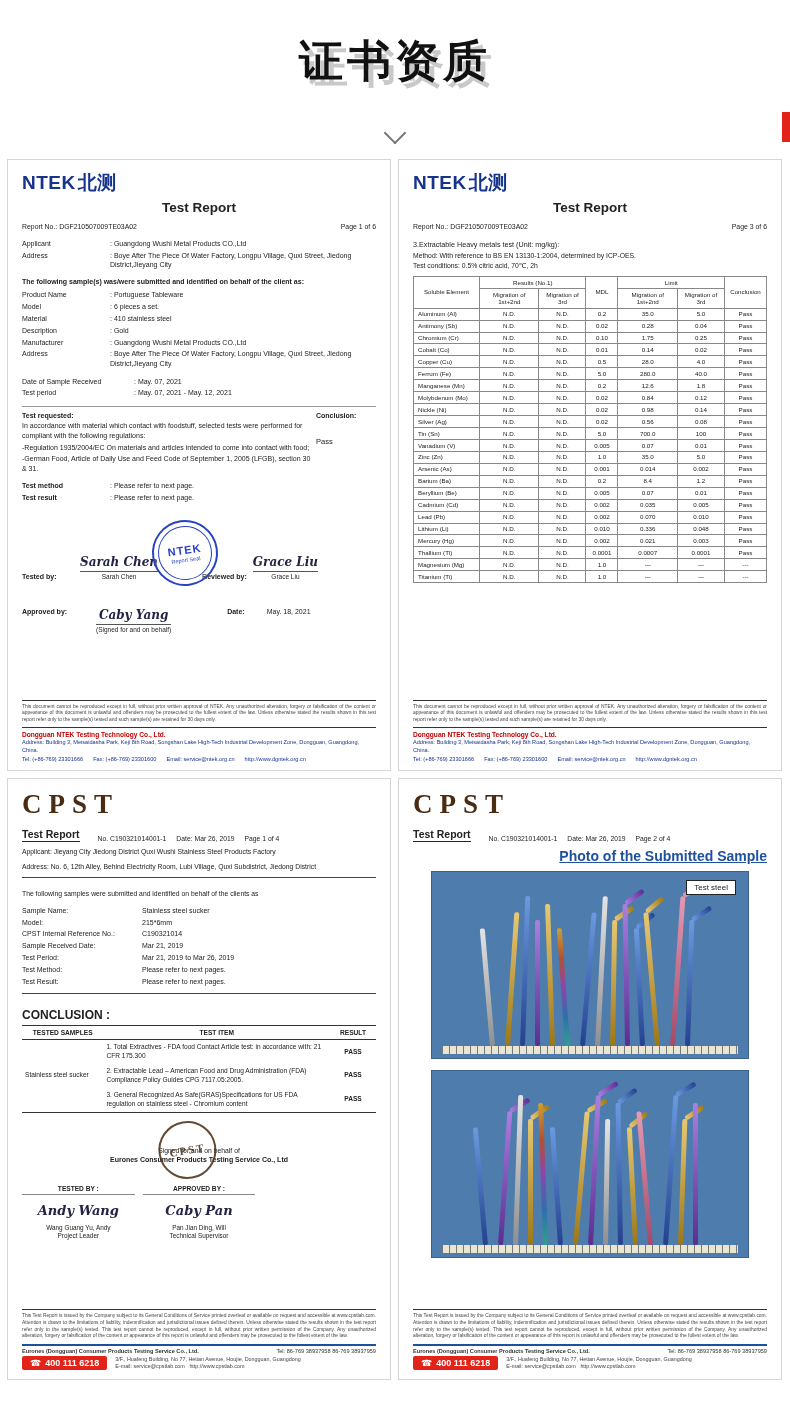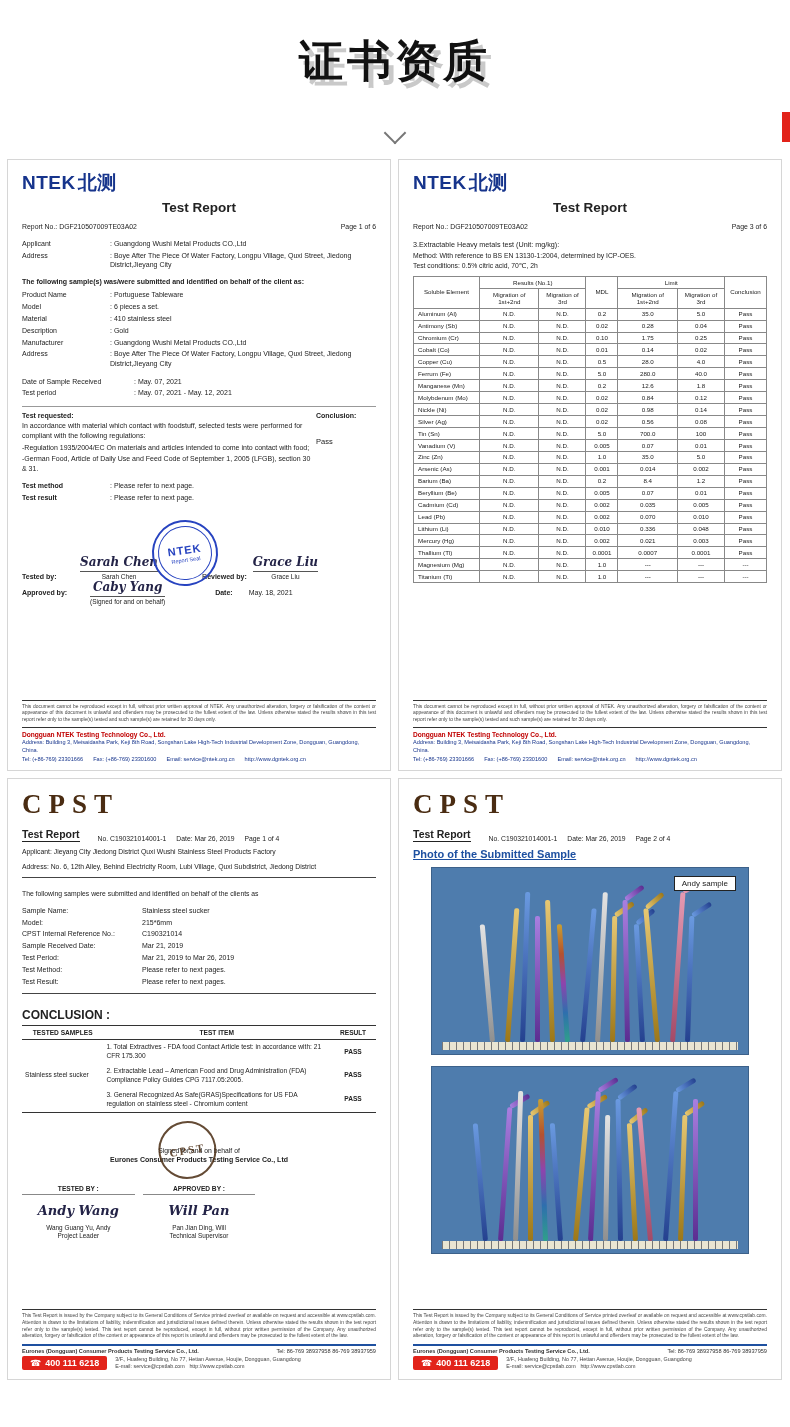--- a/index.html
+++ b/index.html
@@ -65,21 +65,21 @@
   .seal {
     width: 66px; height: 66px; border: 2px solid #2743c0; border-radius: 50%;
     display: flex; align-items: center; justify-content: center; flex: 0 0 auto;
     margin: 0 -12px -6px; transform: rotate(-8deg); background: rgba(255,255,255,0.25); z-index: 2;
   }
   .seal-in { width: 54px; height: 54px; border: 1px solid #2743c0; border-radius: 50%;
     display: flex; flex-direction: column; align-items: center; justify-content: center; color: #2743c0; }
   .seal-in .s1 { font-weight: bold; font-size: 11px; letter-spacing: 1px; }
   .seal-in .s2 { font-size: 5.5px; margin-top: 1px; }
   .rev-lbl { font-size: 7px; font-weight: bold; margin-left: -10px; }
-  .app-row { display: flex; align-items: center; margin-top: 0; gap: 16px; font-size: 7px; }
+  .app-row { display: flex; align-items: flex-start; margin-top: 28px; gap: 22px; font-size: 7px; }
   .app-row .lbl { width: 52px; font-weight: bold; }
   .app-row .date-l { margin-left: 34px; font-weight: bold; }
   .doc-bottom { margin-top: auto; }
   .disc { border-top: 1px solid #333; padding-top: 3px; font-size: 4.9px; color: #444; line-height: 1.35; text-align: justify; }
   .ntek-foot { border-top: 1px solid #333; margin-top: 4px; padding-top: 3px; }
   .f-co { color: #c00000; font-weight: bold; font-size: 6.6px; }
   .f-ad { color: #16348c; font-size: 5.6px; margin-top: 1px; line-height: 1.3; }
   .f-ct { color: #16348c; font-size: 5.6px; margin-top: 2px; display: flex; gap: 10px; flex-wrap: wrap; }
   .sec-t { font-size: 7.2px; margin-top: 2px; }
   .meth { font-size: 6.8px; margin-top: 3px; }
@@ -119,21 +119,21 @@
   .sig3 .s-role { font-size: 6.4px; margin-top: 1px; }
   .cpst-disc { border-top: 1px solid #333; padding-top: 3px; font-size: 4.9px; color: #444; line-height: 1.35; text-align: justify; }
   .cpst-foot { margin-top: 4px; border-top: 2px solid #1e50a0; padding-top: 2px; }
   .cf-top { display: flex; justify-content: space-between; font-size: 5.6px; color: #333; }
   .cf-bar { display: flex; align-items: center; gap: 8px; margin-top: 2px; }
   .hotline { background: #e2231a; color: #fff; font-weight: bold; font-size: 9px; padding: 2px 8px; border-radius: 2px; display: flex; align-items: center; gap: 4px; }
   .hotline .ph { font-size: 9px; }
   .cf-right { font-size: 5.4px; color: #444; line-height: 1.4; }
 
   
-  .photo-title { text-align: left; color: #1e50a0; font-weight: bold; font-size: 11px; text-decoration: underline; margin: 6px 0 4px; }
+  .photo-title { text-align: right; color: #1e50a0; font-weight: bold; font-size: 14px; text-decoration: underline; margin: 6px 0 4px; }
   .photo {
     position: relative; background: #4e7cad; height: 188px; margin: 3px 18px 8px;
     display: flex; align-items: flex-end; justify-content: center; gap: 10px;
     padding: 16px 10px 12px; border: 1px solid #3c618a;
   }
   .straw { position: relative; width: 5px; border-radius: 2px; transform-origin: bottom center; flex: 0 0 auto; }
   .elbow { position: absolute; top: -3px; left: 3px; width: 22px; height: 5px; border-radius: 3px; transform: rotate(-35deg); transform-origin: left center; display: block; }
   .sample-label { position: absolute; top: 8px; right: 12px; background: #fff; border: 1px solid #222; font-size: 8px; padding: 2px 7px; z-index: 3; }
   .ruler {
     position: absolute; bottom: 4px; left: 10px; right: 10px; height: 8px; background: #e9e5d2;
@@ -634,21 +634,21 @@
       </div>
       <div class="sig3">
         <div>
           <div class="s-lbl">TESTED BY :</div>
           <div class="script">Andy Wang</div>
           <div class="s-name">Wang Guang Yu, Andy</div>
           <div class="s-role">Project Leader</div>
         </div>
         <div>
           <div class="s-lbl">APPROVED BY :</div>
-          <div class="script">Will Pan</div>
+          <div class="script">Caby Pan</div>
           <div class="s-name">Pan Jian Ding, Will</div>
           <div class="s-role">Technical Supervisor</div>
         </div>
       </div>
       <div class="doc-bottom">
         <div class="cpst-disc">This Test Report is issued by the Company subject to its General Conditions of Service printed overleaf or available on request and accessible at www.cpstlab.com. Attention is drawn to the limitations of liability, indemnification and jurisdictional issues defined therein. Unless otherwise stated the results shown in the test report refer only to the sample(s) tested. This test report cannot be reproduced, except in full, without prior written permission of the Company. Any unauthorized alteration, forgery or falsification of the content or appearance of this report is unlawful and offenders may be prosecuted to the fullest extent of the law.</div>
         <div class="cpst-foot">
           <div class="cf-top">
             <span class="b">Eurones (Dongguan) Consumer Products Testing Service Co., Ltd.</span>
             <span>Tel: 86-769 38937958   86-769 38937959</span>
@@ -673,21 +673,21 @@
     <div class="inner">
       <div class="cpst-logo">CPST</div>
       <div class="cpst-head">
         <span class="tr-t">Test Report</span>
         <span>No. C190321014001-1</span>
         <span>Date:  Mar 26, 2019</span>
         <span>Page 2 of 4</span>
       </div>
       <div class="photo-title">Photo of the Submitted Sample</div>
       <div class="photo">
-        <div class="sample-label">Andy sample</div>
+        <div class="sample-label">Test steel</div>
         <div class="ruler"></div>
       <div class="straw" style="background: linear-gradient(rgb(227, 227, 227), rgb(143, 143, 143)); height: 118px; transform: rotate(-5deg);"></div>
           <div class="straw" style="background: linear-gradient(rgb(231, 200, 115), rgb(156, 119, 24)); height: 134px; transform: rotate(4deg);"></div>
           <div class="straw" style="background: linear-gradient(rgb(106, 154, 224), rgb(36, 65, 143)); height: 150px; transform: rotate(2deg);"></div>
           <div class="straw" style="background: linear-gradient(rgb(169, 127, 224), rgb(91, 45, 145)); height: 126px; transform: rotate(0deg);"></div>
           <div class="straw" style="background: linear-gradient(rgb(231, 200, 115), rgb(156, 119, 24)); height: 142px; transform: rotate(-2deg);"></div>
           <div class="straw" style="background: linear-gradient(rgb(202, 160, 50), rgb(180, 82, 46), rgb(142, 68, 173), rgb(46, 111, 174), rgb(47, 160, 138)); height: 118px; transform: rotate(-4deg);"></div>
           <div class="straw" style="background: linear-gradient(rgb(106, 154, 224), rgb(36, 65, 143)); height: 134px; transform: rotate(5deg);"></div>
           <div class="straw" style="background: linear-gradient(rgb(227, 227, 227), rgb(143, 143, 143)); height: 150px; transform: rotate(3deg);"></div>
           <div class="straw" style="background: linear-gradient(rgb(231, 200, 115), rgb(156, 119, 24)); height: 126px; transform: rotate(1deg);">

